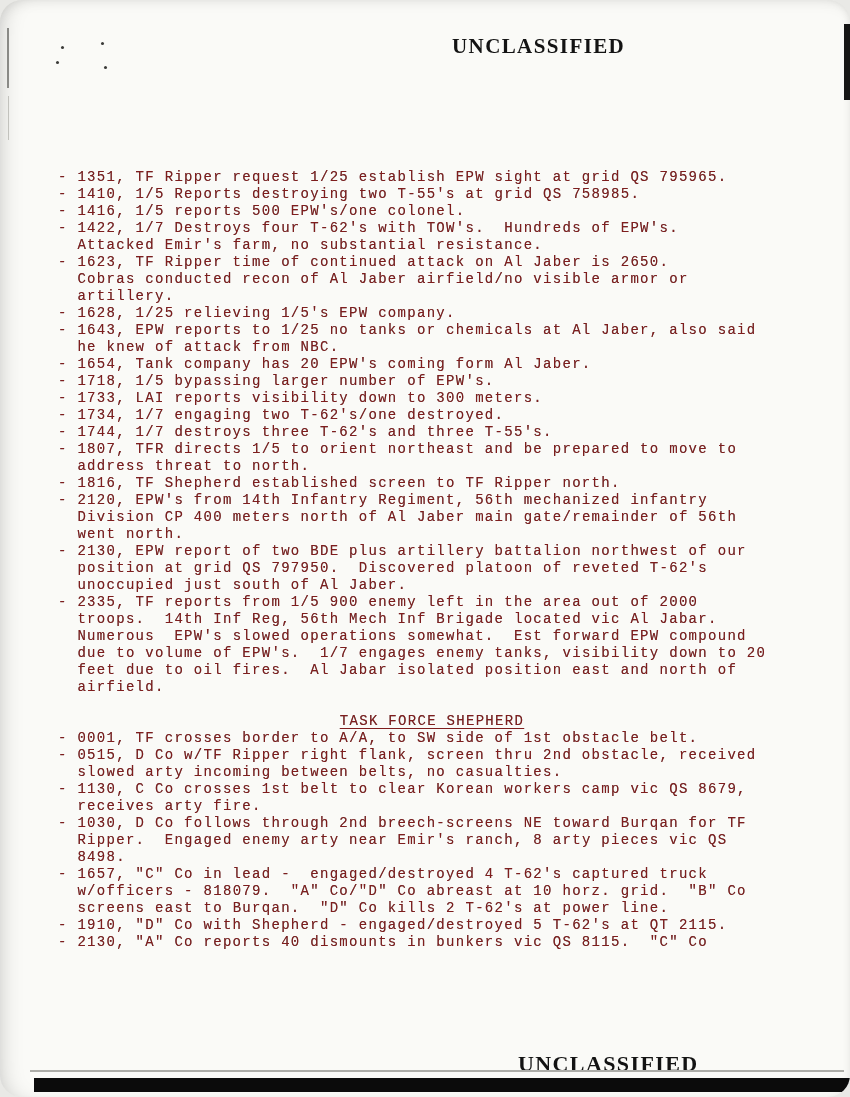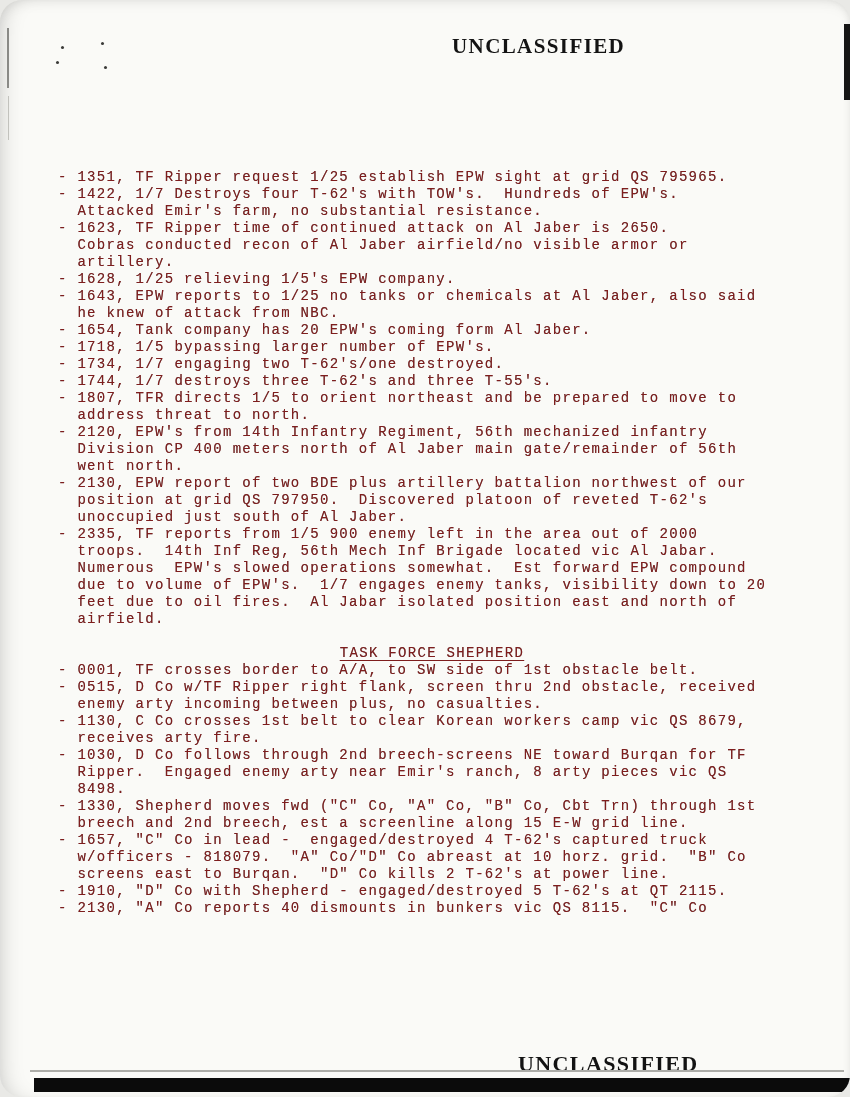--- a/index.html
+++ b/index.html
@@ -67,59 +67,61 @@
 </style>
 </head>
 <body>
 
 <div class="page">
 
   <div class="classification header">UNCLASSIFIED</div>
 
   <div class="body-text">
     <div class="entry">- 1351, TF Ripper request 1/25 establish EPW sight at grid QS 795965.</div>
+    <div class="entry">- 1410, 1/5 Reports destroying two T-55's at grid QS 758985.</div>
+    <div class="entry">- 1416, 1/5 reports 500 EPW's/one colonel.</div>
     <div class="entry">- 1422, 1/7 Destroys four T-62's with TOW's.  Hundreds of EPW's.
   Attacked Emir's farm, no substantial resistance.</div>
     <div class="entry">- 1623, TF Ripper time of continued attack on Al Jaber is 2650.
   Cobras conducted recon of Al Jaber airfield/no visible armor or
   artillery.</div>
     <div class="entry">- 1628, 1/25 relieving 1/5's EPW company.</div>
     <div class="entry">- 1643, EPW reports to 1/25 no tanks or chemicals at Al Jaber, also said
   he knew of attack from NBC.</div>
     <div class="entry">- 1654, Tank company has 20 EPW's coming form Al Jaber.</div>
     <div class="entry">- 1718, 1/5 bypassing larger number of EPW's.</div>
+    <div class="entry">- 1733, LAI reports visibility down to 300 meters.</div>
     <div class="entry">- 1734, 1/7 engaging two T-62's/one destroyed.</div>
     <div class="entry">- 1744, 1/7 destroys three T-62's and three T-55's.</div>
     <div class="entry">- 1807, TFR directs 1/5 to orient northeast and be prepared to move to
   address threat to north.</div>
+    <div class="entry">- 1816, TF Shepherd established screen to TF Ripper north.</div>
     <div class="entry">- 2120, EPW's from 14th Infantry Regiment, 56th mechanized infantry
   Division CP 400 meters north of Al Jaber main gate/remainder of 56th
   went north.</div>
     <div class="entry">- 2130, EPW report of two BDE plus artillery battalion northwest of our
   position at grid QS 797950.  Discovered platoon of reveted T-62's
   unoccupied just south of Al Jaber.</div>
     <div class="entry">- 2335, TF reports from 1/5 900 enemy left in the area out of 2000
   troops.  14th Inf Reg, 56th Mech Inf Brigade located vic Al Jabar.
   Numerous  EPW's slowed operations somewhat.  Est forward EPW compound
   due to volume of EPW's.  1/7 engages enemy tanks, visibility down to 20
   feet due to oil fires.  Al Jabar isolated position east and north of
   airfield.</div>
 
     <div class="section-heading">TASK FORCE SHEPHERD</div>
 
     <div class="entry">- 0001, TF crosses border to A/A, to SW side of 1st obstacle belt.</div>
     <div class="entry">- 0515, D Co w/TF Ripper right flank, screen thru 2nd obstacle, received
-  enemy arty incoming between plus, no casualties.</div>
+  slowed arty incoming between belts, no casualties.</div>
     <div class="entry">- 1130, C Co crosses 1st belt to clear Korean workers camp vic QS 8679,
   receives arty fire.</div>
     <div class="entry">- 1030, D Co follows through 2nd breech-screens NE toward Burqan for TF
   Ripper.  Engaged enemy arty near Emir's ranch, 8 arty pieces vic QS
   8498.</div>
-    <div class="entry">- 1330, Shepherd moves fwd ("C" Co, "A" Co, "B" Co, Cbt Trn) through 1st
-  breech and 2nd breech, est a screenline along 15 E-W grid line.</div>
     <div class="entry">- 1657, "C" Co in lead -  engaged/destroyed 4 T-62's captured truck
   w/officers - 818079.  "A" Co/"D" Co abreast at 10 horz. grid.  "B" Co
   screens east to Burqan.  "D" Co kills 2 T-62's at power line.</div>
     <div class="entry">- 1910, "D" Co with Shepherd - engaged/destroyed 5 T-62's at QT 2115.</div>
     <div class="entry">- 2130, "A" Co reports 40 dismounts in bunkers vic QS 8115.  "C" Co</div>
   </div>
 
   <div class="classification footer">UNCLASSIFIED</div>
 
   <div class="edge-bar-right"></div>

